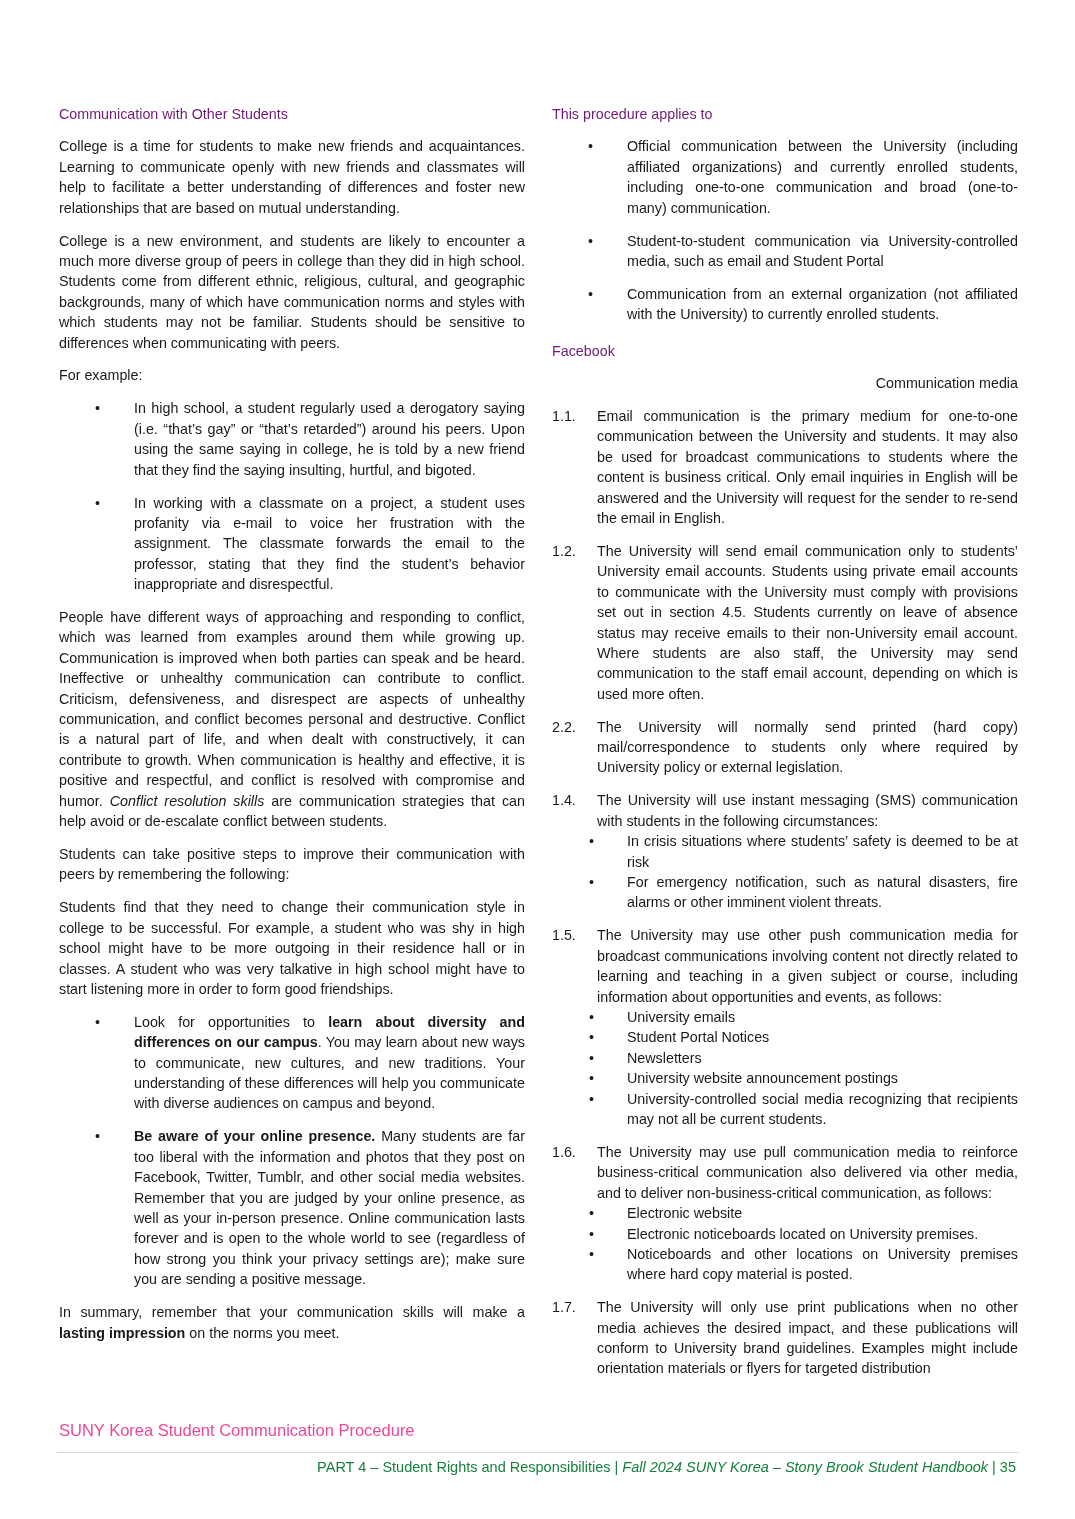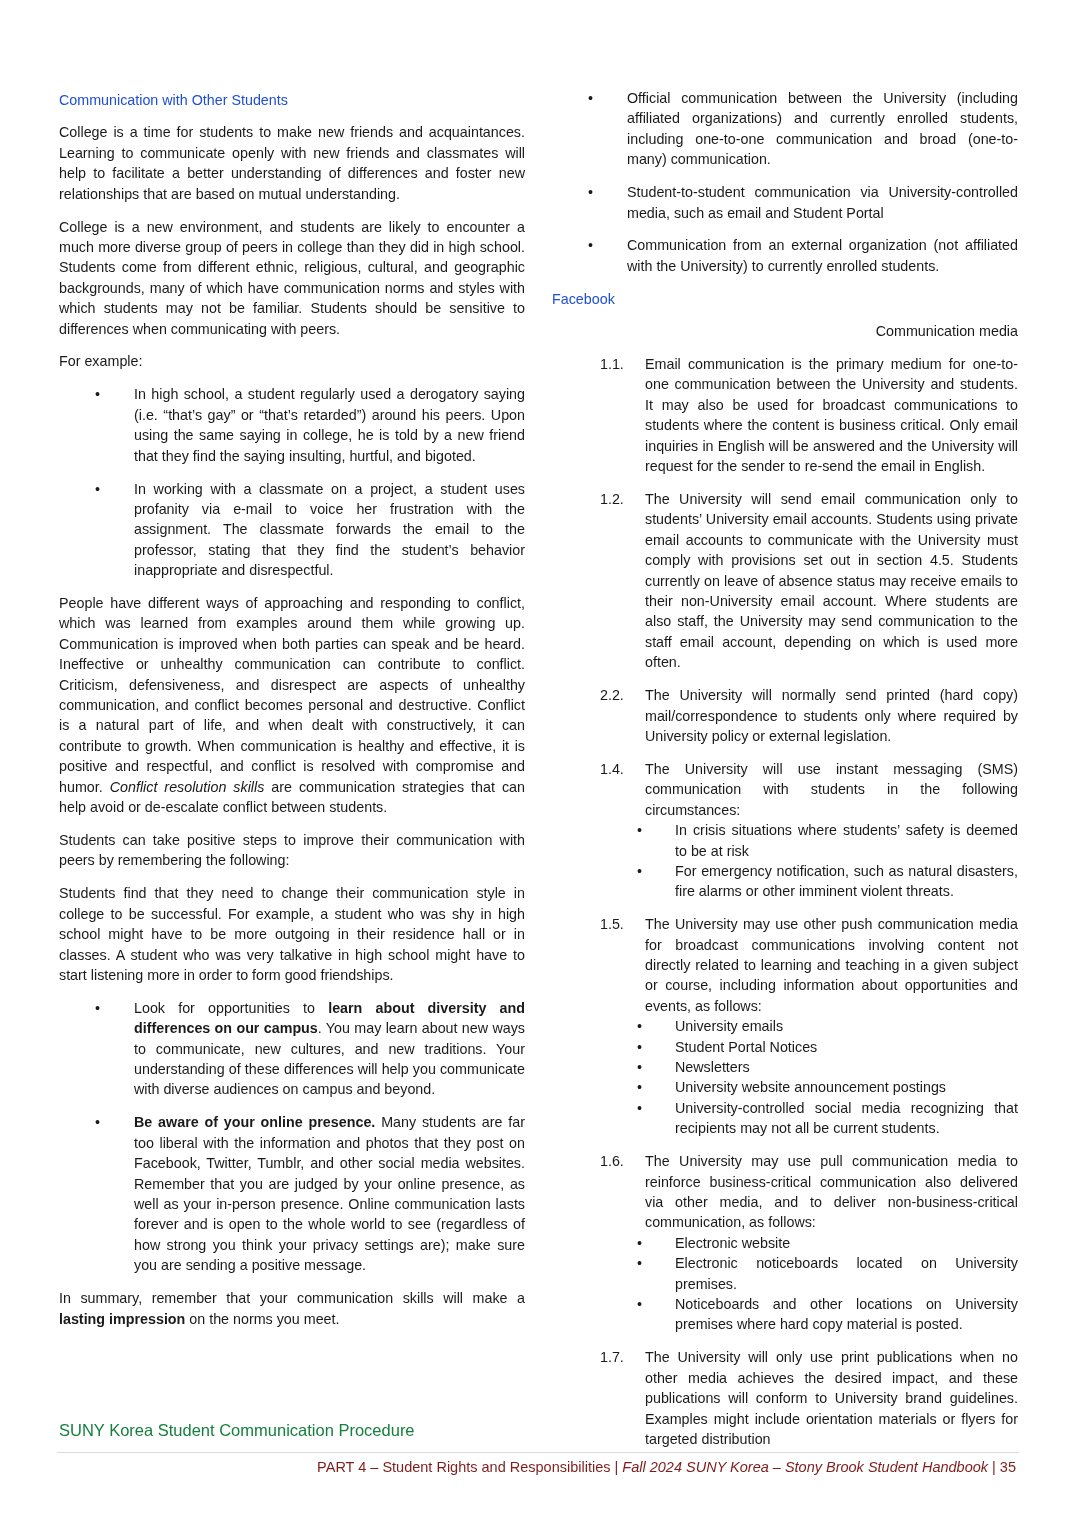--- a/index.html
+++ b/index.html
@@ -6,35 +6,35 @@
   body {
     width: 1075px; height: 1519px; position: relative; overflow: hidden;
     font-family: "Liberation Sans", sans-serif; color: #1a1a1a;
   }
   .col {
     position: absolute; top: 88px; width: 466px;
     font-size: 14.3px; line-height: 20.4px;
   }
   .col-left { left: 59px; }
   .col-right { left: 552px; }
-  .heading-gray { color: #1d4ed8; margin: 2px 0 12px 0; }
+  .heading-gray { color: #701a75; margin: 16px 0 12px 0; }
   p { margin: 0 0 12.5px 0; text-align: justify; }
   .bul-list { margin: 0 0 12.5px 0; padding: 0; list-style: none; }
   .bul-item { position: relative; padding-left: 75px; margin-bottom: 12.5px; text-align: justify; }
   .bul-item:last-child { margin-bottom: 0; }
   .bul-item .dot { position: absolute; left: 36px; top: 0; }
   .underline { margin: 0 0 12.5px 0; text-align: right; }
-  .num-item { position: relative; padding-left: 45px; margin-bottom: 12.5px; text-align: justify; margin-left: 48px; }
+  .num-item { position: relative; padding-left: 45px; margin-bottom: 12.5px; text-align: justify; }
   .num-item .num { position: absolute; left: 0; top: 0; }
   .sub-list { margin: 0; padding: 0; list-style: none; }
   .sub-item { position: relative; padding-left: 30px; text-align: justify; }
   .sub-item .dot { position: absolute; left: -8px; top: 0; }
-  .section-title { position: absolute; left: 59px; top: 1421px; font-size: 16.5px; color: #15803d; }
+  .section-title { position: absolute; left: 59px; top: 1421px; font-size: 16.5px; color: #ec4899; }
   .footer-rule { position: absolute; left: 57px; top: 1452px; width: 962px; height: 1px; background: #d9d9d9; }
-  .footer { position: absolute; right: 59px; top: 1459px; font-size: 14.5px; color: #7f1d1d; }
+  .footer { position: absolute; right: 59px; top: 1459px; font-size: 14.5px; color: #15803d; }
   .footer i { font-style: italic; }
 </style>
 </head>
 <body>
 
 <div class="col col-left">
   <div class="heading-gray">Communication with Other Students</div>
   <p>College is a time for students to make new friends and acquaintances. Learning to communicate openly with new friends and classmates will help to facilitate a better understanding of differences and foster new relationships that are based on mutual understanding.</p>
   <p>College is a new environment, and students are likely to encounter a much more diverse group of peers in college than they did in high school. Students come from different ethnic, religious, cultural, and geographic backgrounds, many of which have communication norms and styles with which students may not be familiar. Students should be sensitive to differences when communicating with peers.</p>
   <p>For example:</p>
@@ -48,20 +48,21 @@
   <ul class="bul-list">
     <li class="bul-item"><span class="dot">•</span><span>Look for opportunities to </span><b>learn about diversity and differences on our campus</b><span>. You may learn about new ways to communicate, new cultures, and new traditions. Your understanding of these differences will help you communicate with diverse audiences on campus and beyond.</span></li>
     <li class="bul-item"><span class="dot">•</span><b>Be aware of your online presence.</b><span> Many students are far too liberal with the information and photos that they post on Facebook, Twitter, Tumblr, and other social media websites. Remember that you are judged by your online presence, as well as your in-person presence. Online communication lasts forever and is open to the whole world to see (regardless of how strong you think your privacy settings are); make sure you are sending a positive message.</span></li>
   </ul>
   <p><span>In summary, remember that your communication skills will make a </span><b>lasting impression</b><span> on the norms you meet.</span></p>
 </div>
 
 <div class="section-title">SUNY Korea Student Communication Procedure</div>
 
 <div class="col col-right">
+  <div class="heading-gray">This procedure applies to</div>
   <ul class="bul-list">
     <li class="bul-item"><span class="dot">•</span><span>Official communication between the University (including affiliated organizations) and currently enrolled students, including one-to-one communication and broad (one-to-many) communication.</span></li>
     <li class="bul-item"><span class="dot">•</span><span>Student-to-student communication via University-controlled media, such as email and Student Portal</span></li>
     <li class="bul-item"><span class="dot">•</span><span>Communication from an external organization (not affiliated with the University) to currently enrolled students.</span></li>
   </ul>
   <div class="heading-gray">Facebook</div>
   <div class="underline">Communication media</div>
   <div id="numbered-list">
       <div class="num-item">
         <span class="num">1.1.</span>

